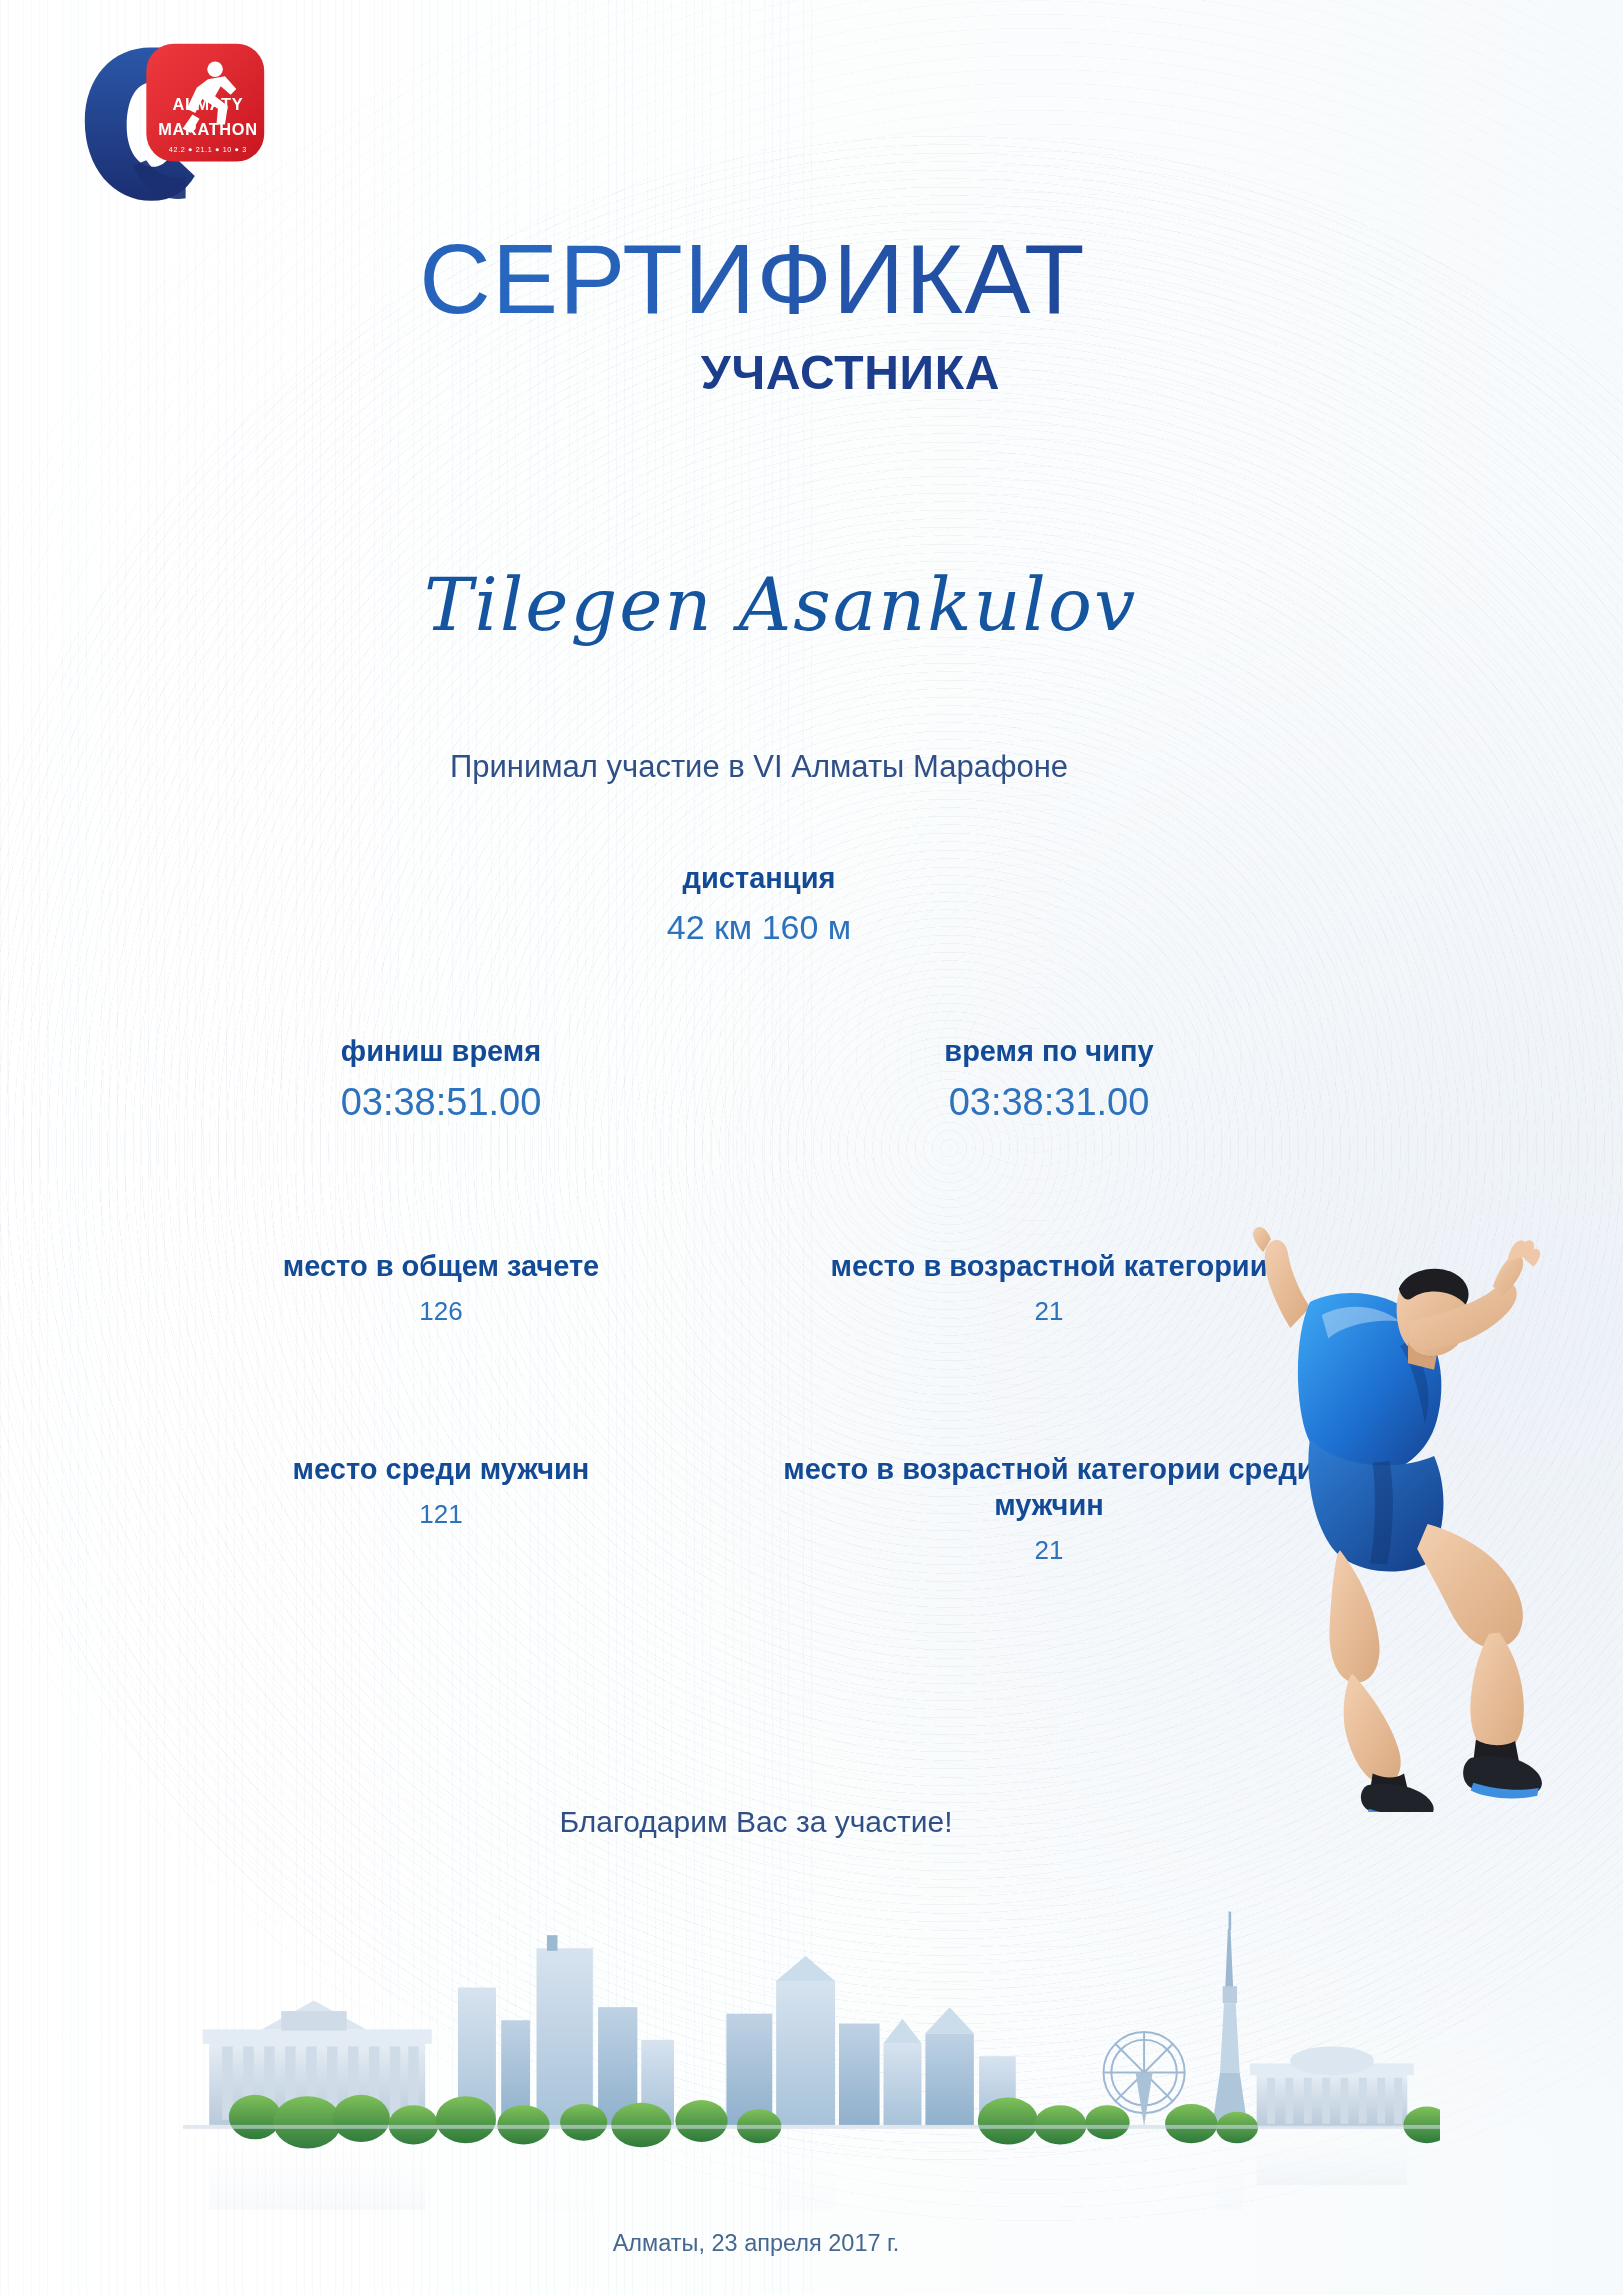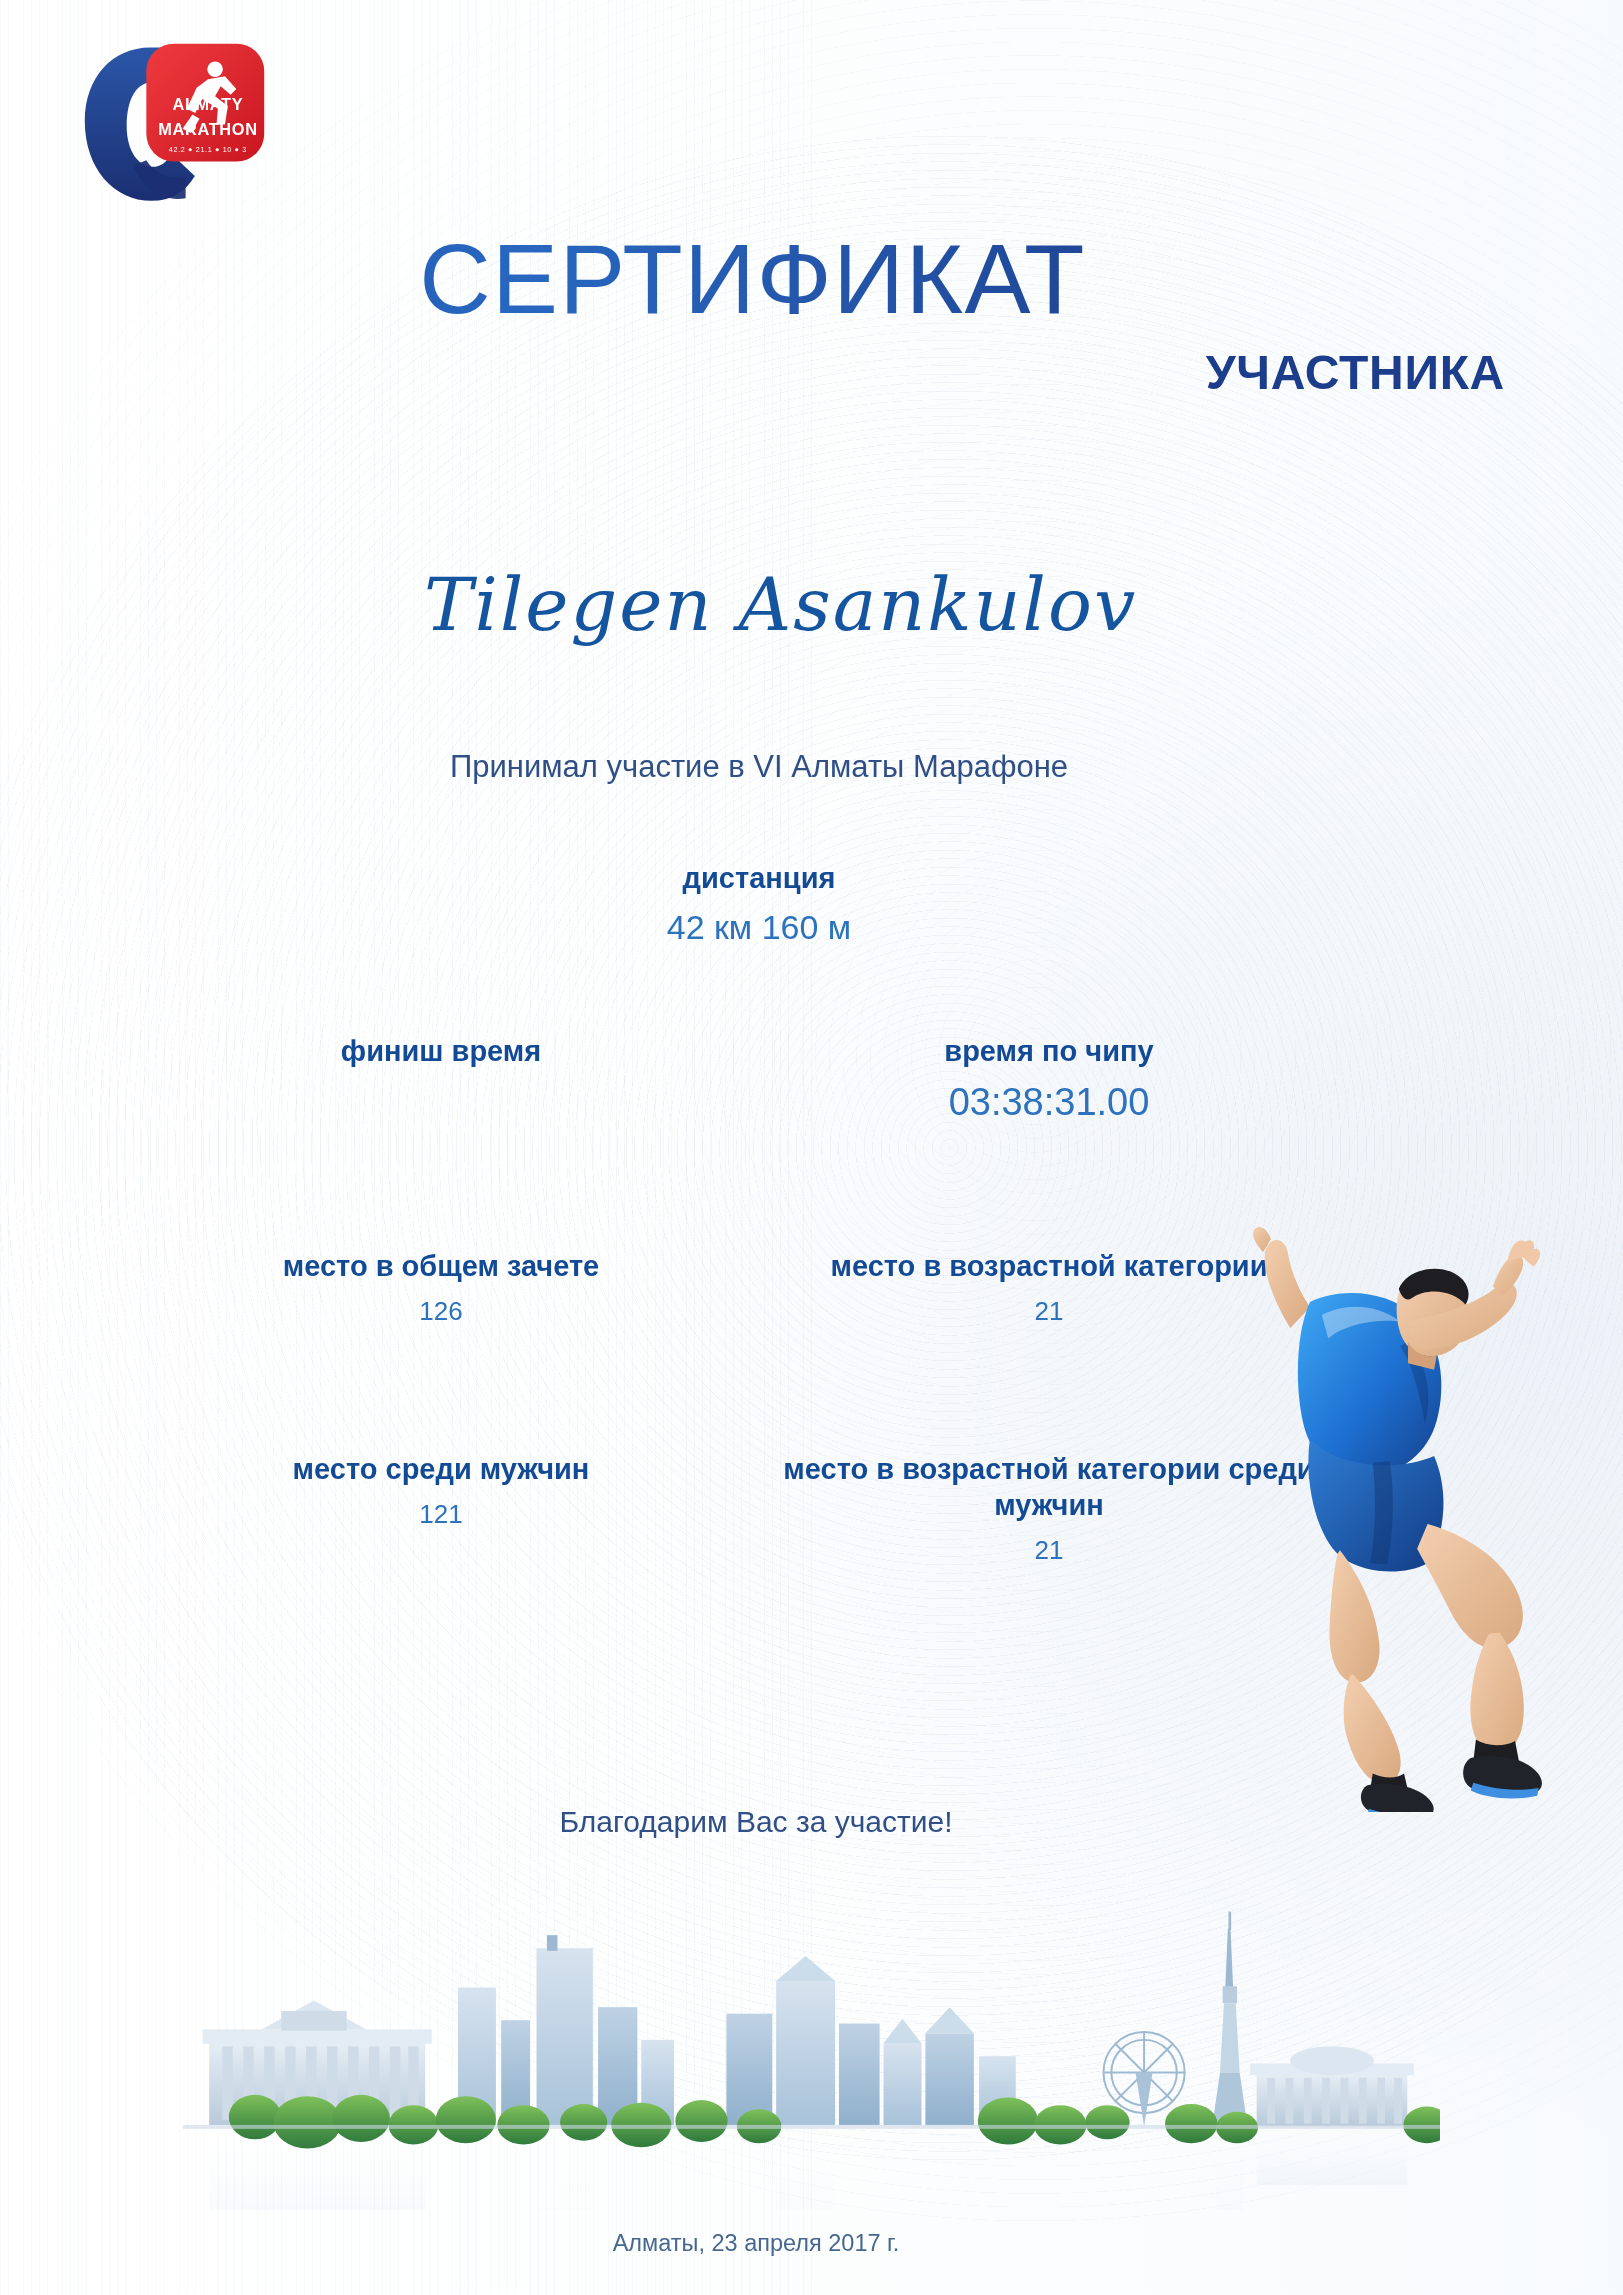--- a/index.html
+++ b/index.html
@@ -101,21 +101,20 @@
     background-clip: text;
     color: transparent;
   }
   .cert-subtitle {
     margin-top: 17px;
     font-weight: bold;
     font-size: 48px;
     letter-spacing: 0.7px;
     color: #1c3c8c;
     padding-left: 196px;
-    text-align: right;
   }
 
   
   .name {
     position: absolute;
     left: 0; right: 0;
     top: 562px;
     text-align: center;
     padding-right: 62px;
     font-family: "DejaVu Serif", serif;
@@ -275,20 +274,21 @@
   <div class="distance-block">
     <div class="lbl">дистанция</div>
     <div class="val">42 км 160 м</div>
   </div>
 
   <div class="stats">
 
     <div class="stat-row row-times">
       <div class="stat-cell">
         <div class="lbl">финиш время</div>
+        <div class="val">03:38:51.00</div>
       </div>
       <div class="stat-cell">
         <div class="lbl">время по чипу</div>
         <div class="val">03:38:31.00</div>
       </div>
     </div>
 
     <div class="stat-row row-places1">
       <div class="stat-cell">
         <div class="lbl">место в общем зачете</div>

